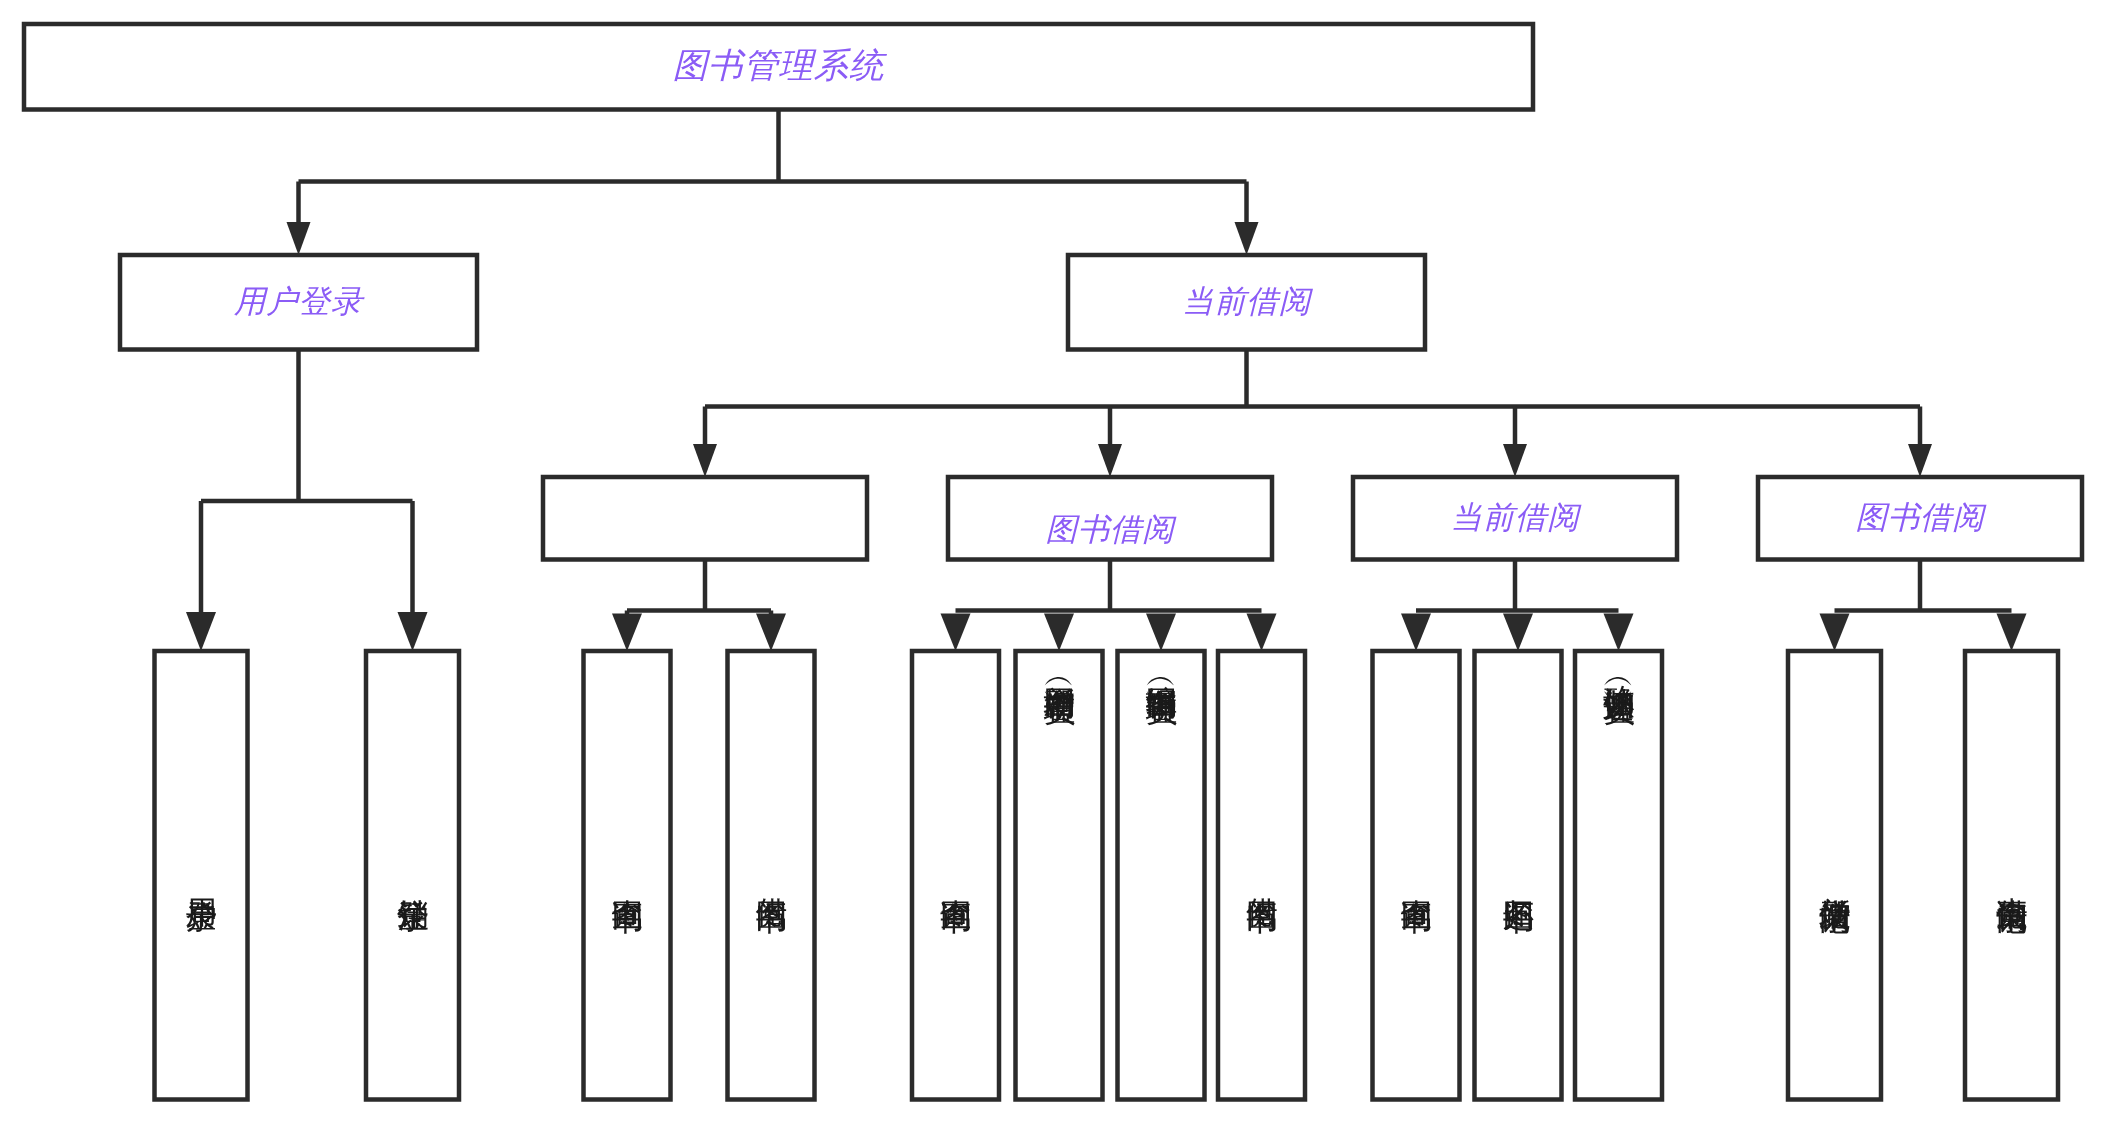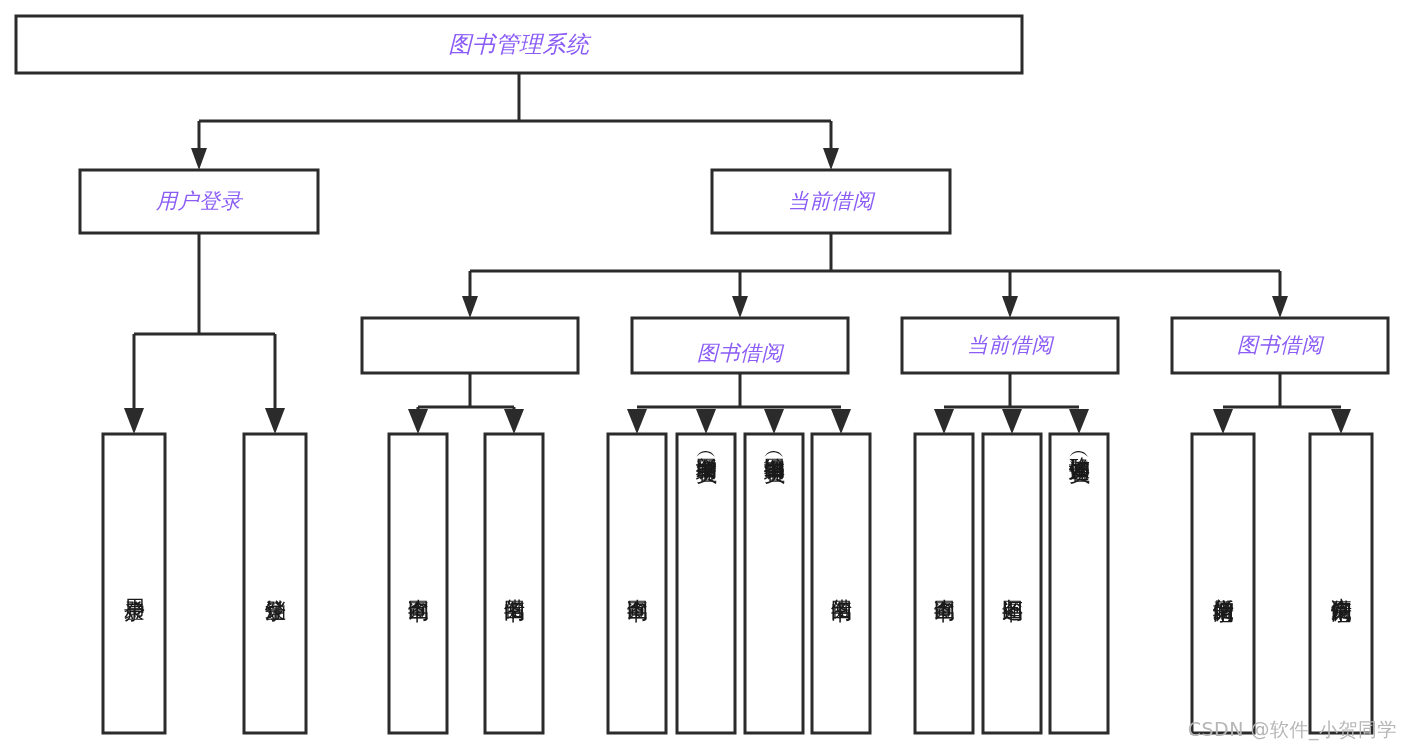--- a/index.html
+++ b/index.html
@@ -205,14 +205,13 @@
   <div class="node-label-v" style="left:608px; top:434px; width:58px; height:299px;">查询图书</div>
   <div class="node-label-v" style="left:677px; top:434px; width:58px; height:299px; justify-content:flex-start; padding-top:6px; box-sizing:border-box;">新增图书（管理员）</div>
   <div class="node-label-v" style="left:745px; top:434px; width:58px; height:299px; justify-content:flex-start; padding-top:6px; box-sizing:border-box;">编辑图书（管理员）</div>
   <div class="node-label-v" style="left:812px; top:434px; width:58px; height:299px;">借阅图书</div>
   <div class="node-label-v" style="left:915px; top:434px; width:58px; height:299px;">查询图书</div>
   <div class="node-label-v" style="left:983px; top:434px; width:58px; height:299px;">归还图书</div>
   <div class="node-label-v" style="left:1050px; top:434px; width:58px; height:299px; justify-content:flex-start; padding-top:6px; box-sizing:border-box;">确认归还（管理员）</div>
   <div class="node-label-v" style="left:1192px; top:434px; width:62px; height:299px;">新增借阅记录</div>
   <div class="node-label-v" style="left:1310px; top:434px; width:62px; height:299px;">查询借阅记录</div>
 
-  <div class="watermark">CSDN @软件_小贺同学</div>
 </div>
 
 </body></html>

